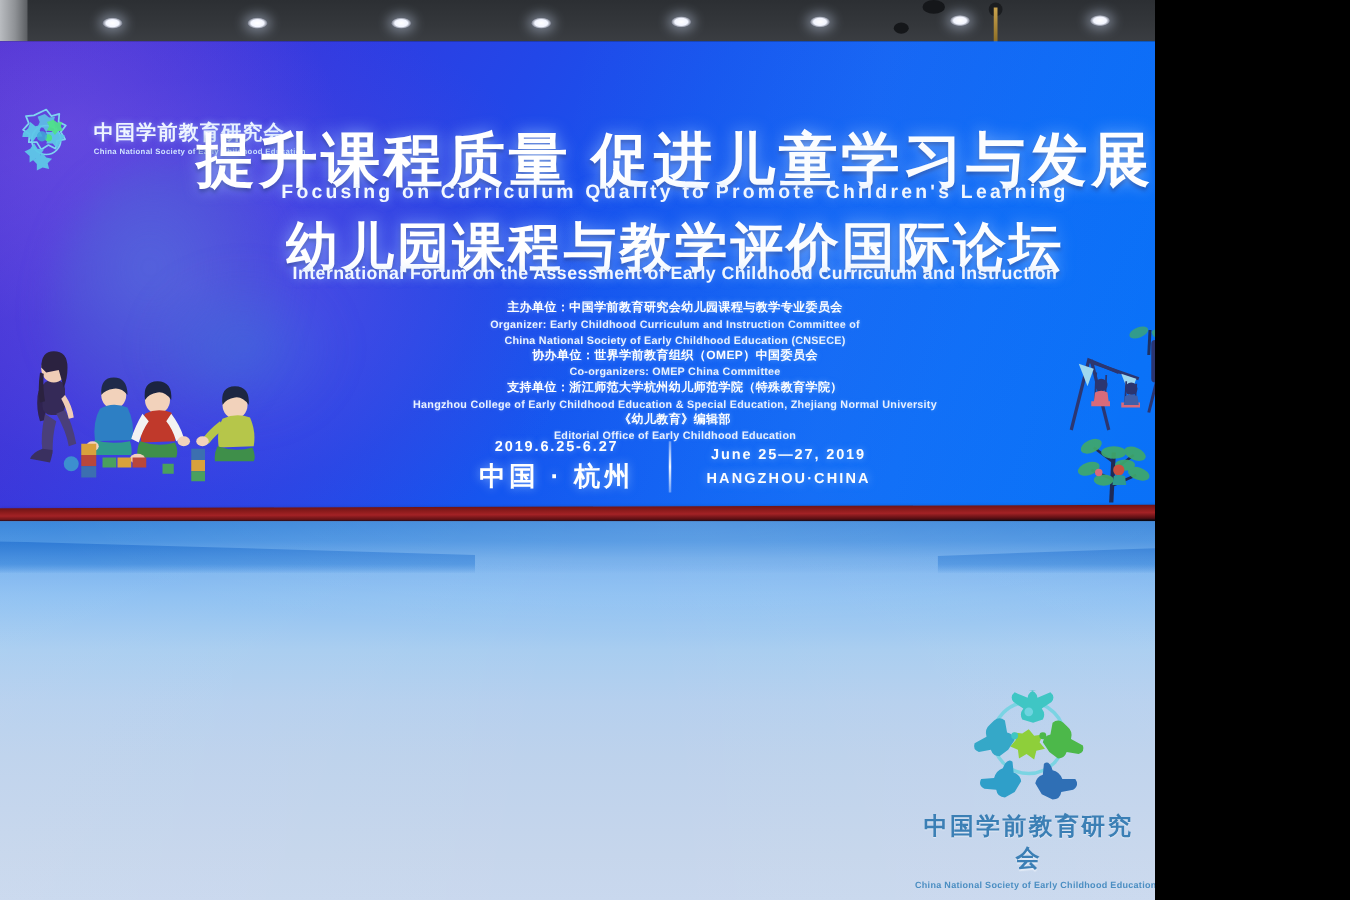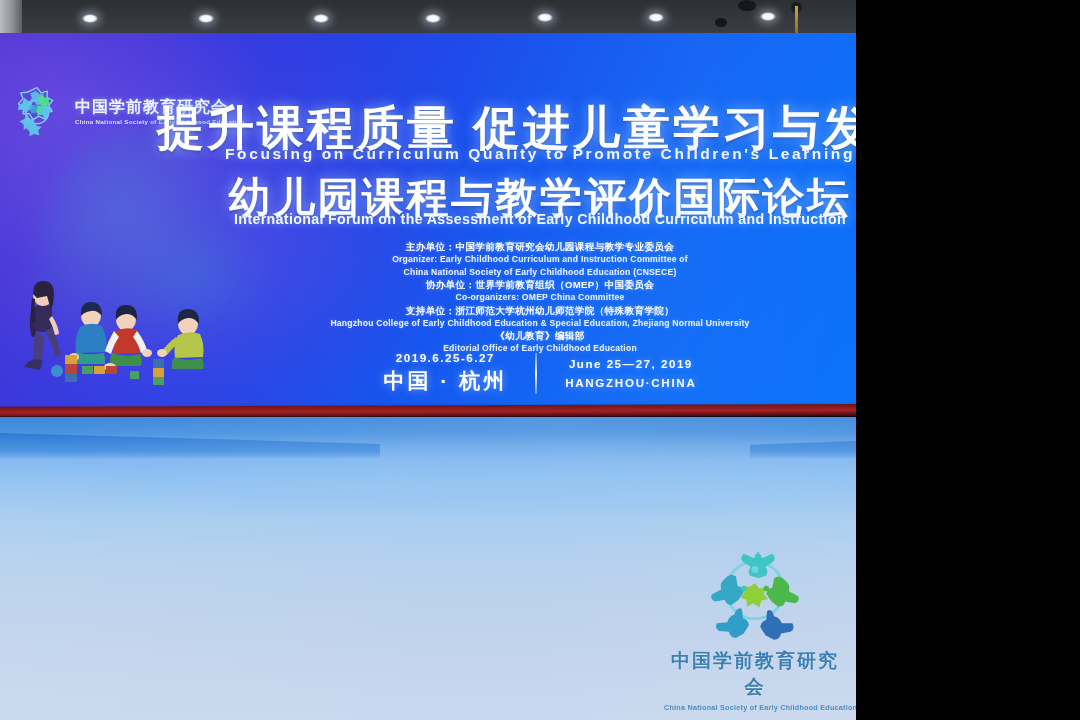--- a/index.html
+++ b/index.html
@@ -1,19 +1,19 @@
 <!DOCTYPE html>
 <html><head>
 <meta charset="utf-8">
 <style>
   * { margin:0; padding:0; box-sizing:border-box; }
   html,body { width:1080px; height:720px; overflow:hidden; background:#000; }
   body { font-family:"Liberation Sans","DejaVu Sans",sans-serif; }
 
-  #stage { position:relative; width:856px; height:720px; overflow:hidden; }
+  #stage { position:relative; width:924px; height:720px; overflow:hidden; }
 
   
   .ceiling {
     position:absolute; left:0; top:0; width:1080px; height:33px;
     background:linear-gradient(180deg,#2c2f33 0%,#34373b 60%,#3a3d42 100%);
   }
   .ceiling-wall-left {
     position:absolute; left:0; top:0; width:22px; height:33px;
     background:linear-gradient(90deg,#b9bcc0 0%,#8e9195 55%,#5b5e62 100%);
   }

